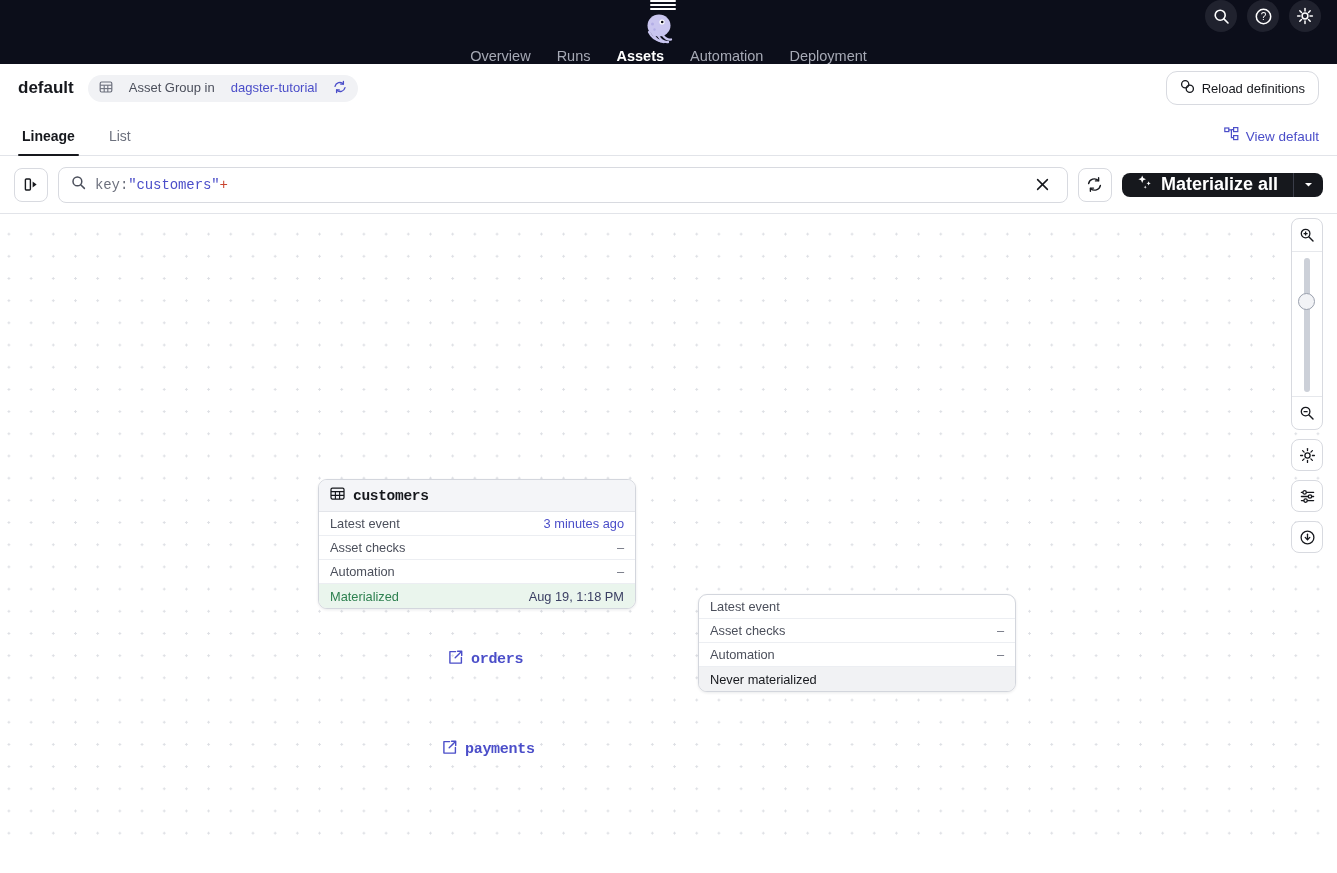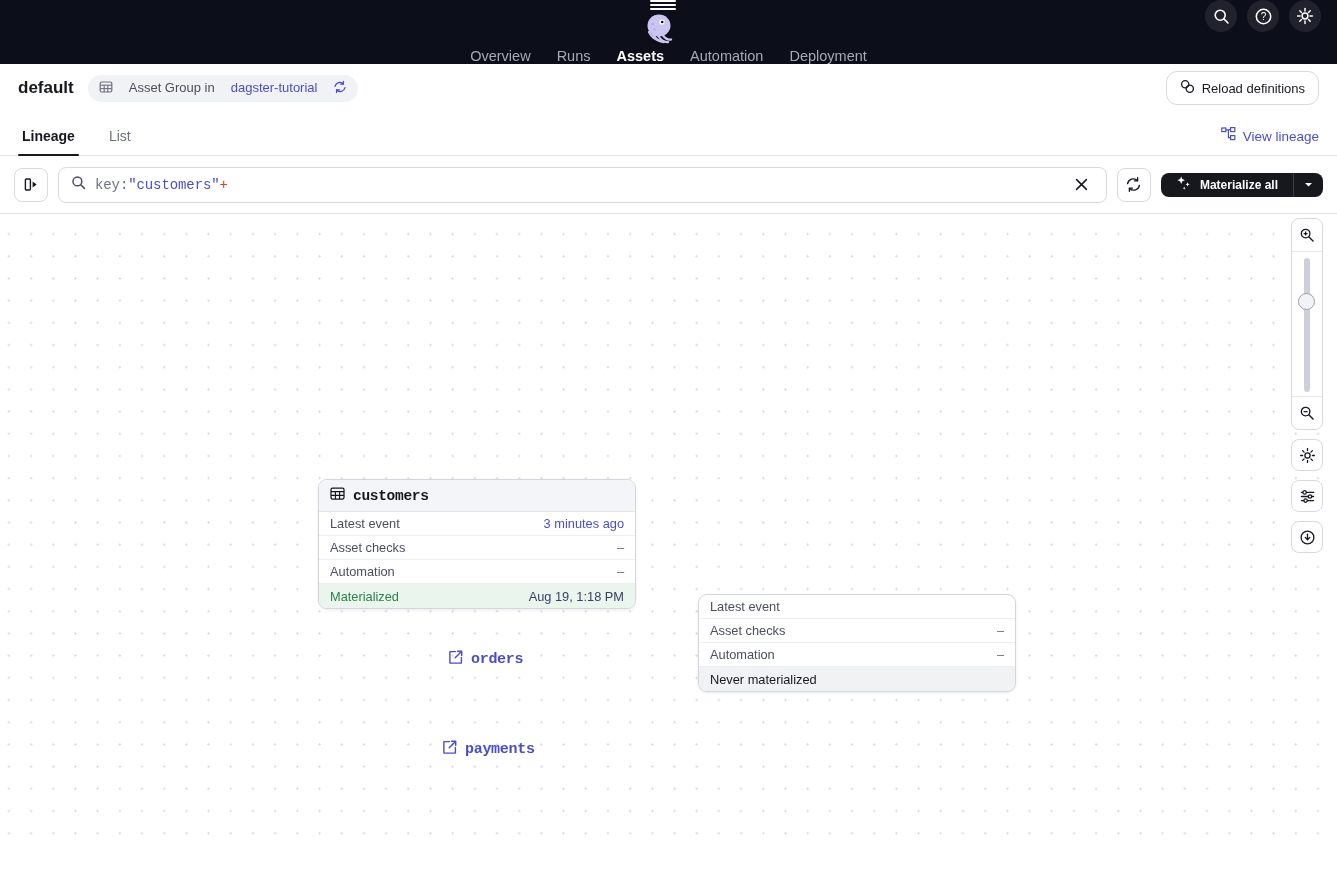--- a/index.html
+++ b/index.html
@@ -62,21 +62,21 @@
     cursor: pointer; flex: none; }
   #searchbox { flex: 1; height: 36px; border: 1px solid #d8dae0; border-radius: 8px;
     display: flex; align-items: center; padding: 0 12px; gap: 9px; background: #fff;
     cursor: text; min-width: 0; }
   #queryText { font-size: 14px; letter-spacing: -.1px; white-space: nowrap; }
   .q-key { color: #6d717e; } .q-val { color: #4b4ec9; } .q-op { color: #c9432e; }
   #clearbtn { cursor: pointer; padding: 0 6px; display: flex; align-items: center; }
   #matgroup { display: flex; align-items: stretch; background: #16181d; border-radius: 8px;
     overflow: hidden; flex: none; }
   #matbtn { display: flex; align-items: center; gap: 8px; padding: 0 15px; height: 24px;
-    color: #fff; font-size: 12px; font-weight: 600; cursor: pointer; }
+    color: #fff; font-size: 18px; font-weight: 600; cursor: pointer; }
   #matcaret { width: 30px; display: flex; align-items: center; justify-content: center;
     border-left: 1px solid #3a3d49; cursor: pointer; }
 
   
   #canvas { position: relative; width: 1337px; height: 639px; overflow: hidden;
     background-color: #ffffff;
     background-image: radial-gradient(circle, #dddfe4 1.1px, transparent 1.2px);
     background-size: 22.2px 22.2px; background-position: 20px 9px; }
   #edges { position: absolute; inset: 0; pointer-events: none; }
 
@@ -220,21 +220,21 @@
   <div class="tab">List</div>
   <div id="viewlineage">
     <span>
       <svg width="15" height="15" viewBox="0 0 15 15">
           <rect x="0.8" y="1" width="4" height="3.6" stroke="#4b4ec9" stroke-width="1.2" fill="none"></rect>
           <rect x="9.6" y="0.6" width="4.2" height="4" stroke="#4b4ec9" stroke-width="1.2" fill="none"></rect>
           <rect x="9.6" y="8.6" width="4.2" height="4" stroke="#4b4ec9" stroke-width="1.2" fill="none"></rect>
           <path d="M4.8 2.8h2.6v7.8h2.2M7.4 2.6h2.2" stroke="#4b4ec9" stroke-width="1.2" fill="none"></path>
         </svg>
     </span>
-    <span>View lineage</span>
+    <span>View default</span>
   </div>
 </div>
 
 <div id="toolbar">
   <div class="iconbtn">
     <svg width="17" height="17" viewBox="0 0 17 17">
         <rect x="2.4" y="3" width="5" height="11" rx="1" stroke="#16181d" stroke-width="1.4" fill="none"></rect>
         <path d="M9.6 5.4l4 3.1-4 3.1z" fill="#16181d"></path>
       </svg>
   </div>

